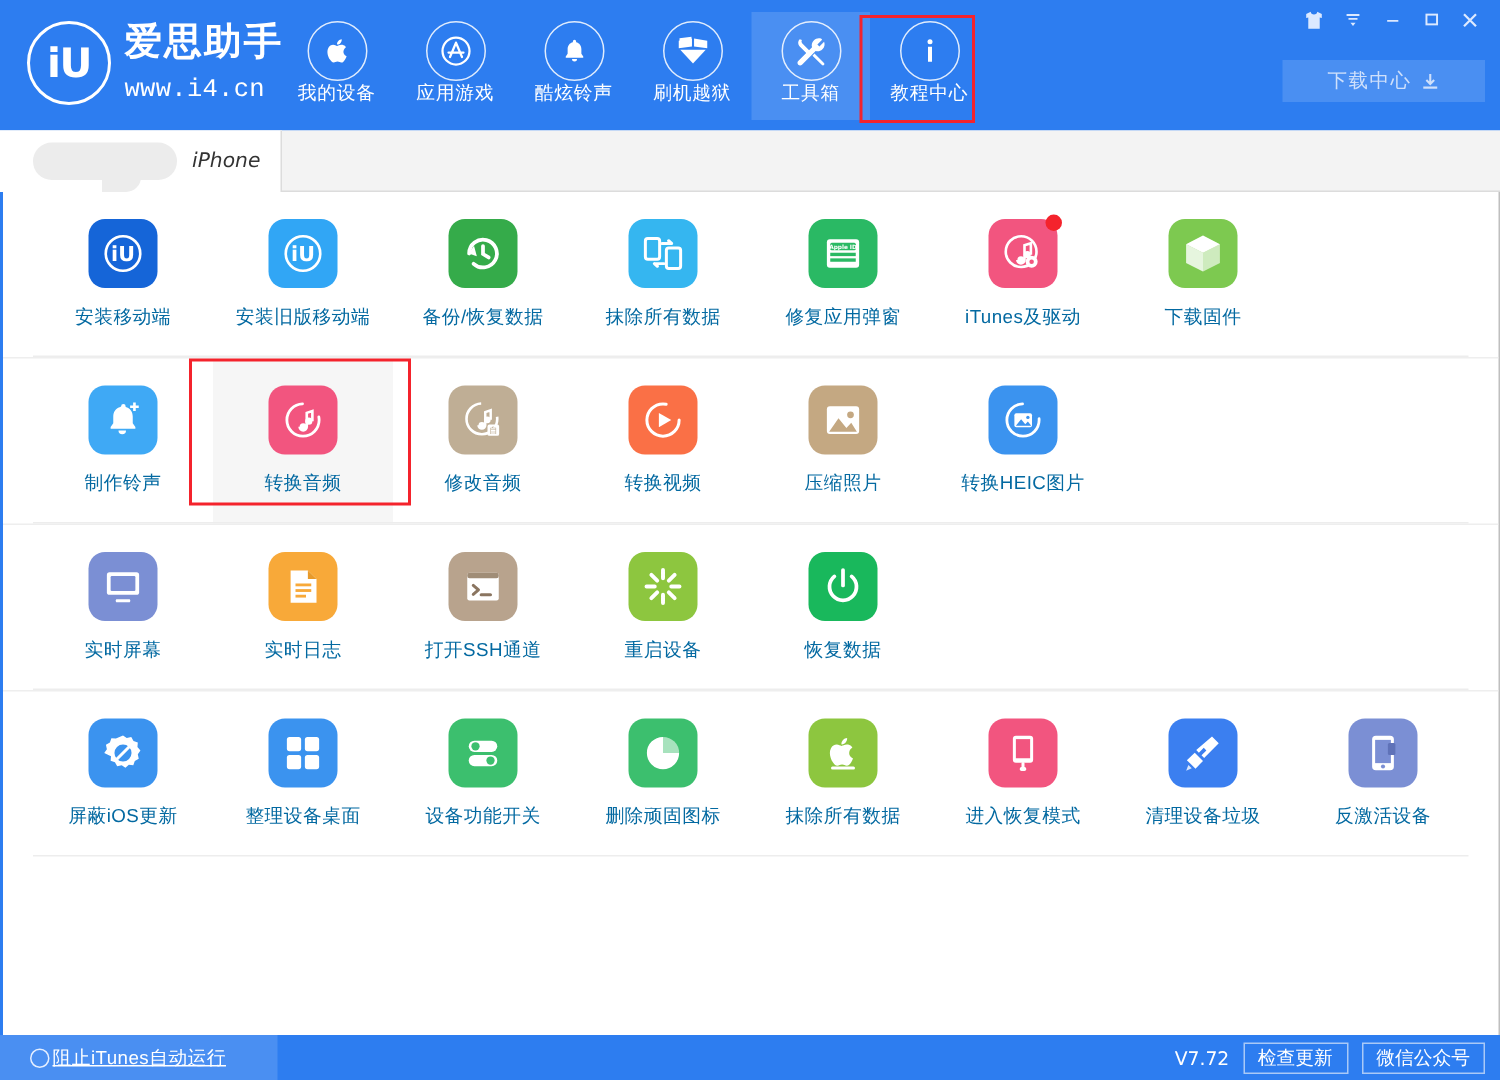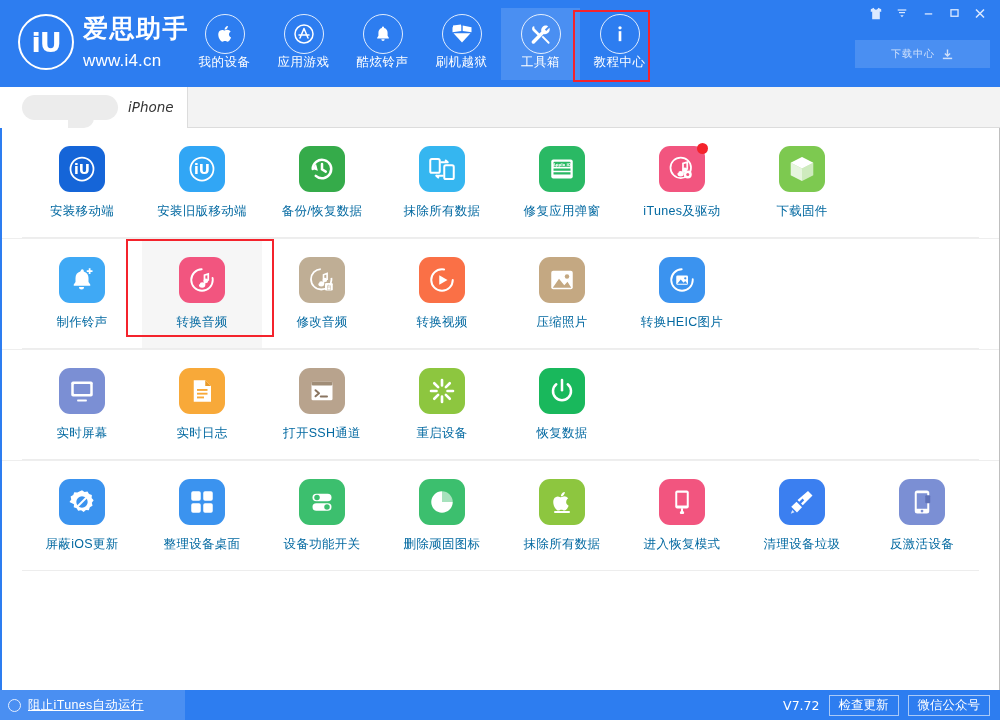--- a/index.html
+++ b/index.html
@@ -34,21 +34,21 @@
     font-family: "DejaVu Sans", sans-serif;
     letter-spacing: -1px;
   }
   .brand-text { color: #fff; line-height: 1; }
   .brand-name {
     font-size: 25px; font-weight: bold; letter-spacing: 1.5px;
     white-space: nowrap;
   }
   .brand-url {
     font-size: 17px; margin-top: 11px; letter-spacing: 0.2px;
-    font-family: Liberation Sans, sans-serif;
+    font-family: Liberation Mono, monospace;
   }
 
   .nav { position: absolute; left: 185px; top: 8px; display: flex; }
   .nav-item {
     width: 79px; height: 72px;
     display: flex; flex-direction: column; align-items: center;
     justify-content: flex-start; padding-top: 6px;
     cursor: pointer; position: relative;
   }
   .nav-item.active { background: #4a8ff2; }
@@ -82,21 +82,21 @@
   .wc svg { display: block; }
 
   .download-center {
     position: absolute; right: 10px; top: 40px;
     width: 135px; height: 28px;
     background: #4a8ff2;
     display: flex; align-items: center; justify-content: center;
     gap: 6px; cursor: pointer;
   }
   .download-center span {
-    color: #cfe0fb; font-size: 10px; letter-spacing: 1px;
+    color: #cfe0fb; font-size: 13px; letter-spacing: 1px;
   }
 
   
   .tabstrip {
     position: absolute; left: 0; top: 87px;
     width: 1000px; height: 41px;
     background: #f3f3f3;
     border-bottom: 1px solid #dcdcdc;
     font-style: italic;
   }
@@ -175,21 +175,21 @@
   
   .statusbar {
     position: absolute; left: 0; bottom: 0;
     width: 1000px; height: 30px;
     background: #2d7df0;
   }
   .sb-left-panel {
     position: absolute; left: 0; top: 0;
     width: 185px; height: 30px;
     background: #4a8ff2;
-    display: flex; align-items: center; padding-left: 8px; gap: 7px;
+    display: flex; align-items: center; padding-left: 20px; gap: 2px;
     cursor: pointer;
   }
   .sb-circle {
     width: 13px; height: 13px; border-radius: 50%;
     border: 1.4px solid #e4eeff;
   }
   .sb-left-text {
     font-size: 12.5px; color: #ffffff;
     text-decoration: underline; letter-spacing: 0.3px;
   }

